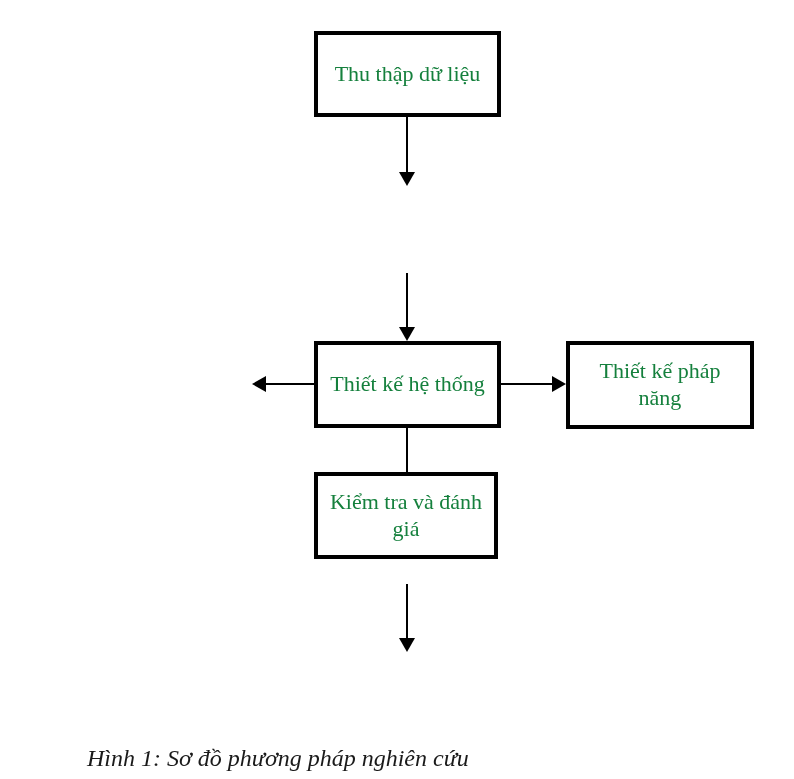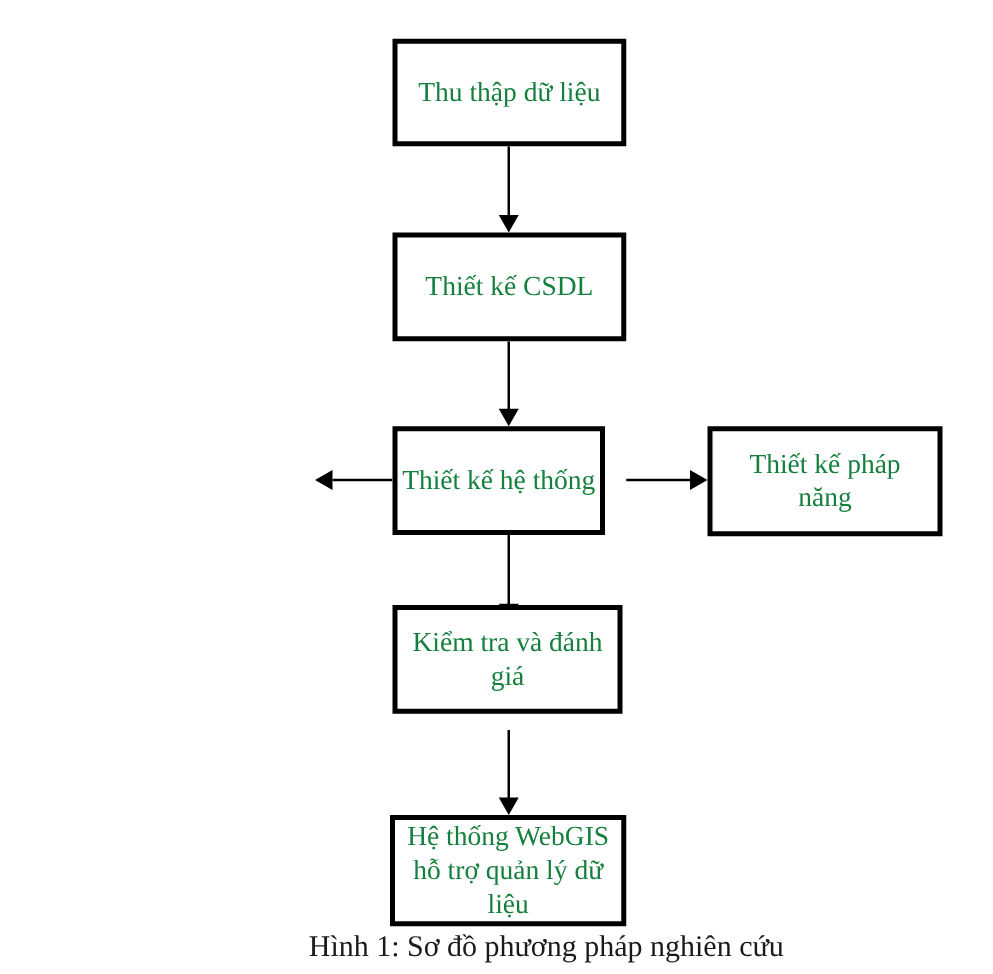--- a/index.html
+++ b/index.html
@@ -23,42 +23,42 @@
     font-size: 22px;
     line-height: 1.22;
     color: #15803d;
     padding: 0 2px;
   }
   .node .lbl { display: inline-block; }
 
   .n-collect        { left: 314px; top: 31px;  width: 187px; height: 86px; }
   .n-design-db      { left: 314px; top: 186px; width: 187px; height: 87px; }
   .n-design-ui      { left: 66px;  top: 340px; width: 186px; height: 90px; }
-  .n-design-system  { left: 314px; top: 341px; width: 170px; height: 87px; }
+  .n-design-system  { left: 314px; top: 341px; width: 187px; height: 87px; }
   .n-design-function{ left: 566px; top: 341px; width: 188px; height: 88px; }
-  .n-test           { left: 314px; top: 484px; width: 184px; height: 87px; }
+  .n-test           { left: 314px; top: 472px; width: 184px; height: 87px; }
   .n-webgis         { left: 312px; top: 652px; width: 189px; height: 89px; }
 
   .n-design-function .lbl { max-width: 150px; }
 
   #connectors {
     position: absolute;
     left: 0; top: 0;
     width: 794px; height: 779px;
     pointer-events: none;
   }
   #connectors line    { stroke: #000000; stroke-width: 2px; }
   #connectors polygon { fill: #000000; }
 
   .caption {
     position: absolute;
     left: 87px;
     top: 745px;
     width: 700px;
-    text-align: center;
+    font-style: italic;
     font-size: 24px;
     color: #1a1a1a;
   }
 </style>
 </head>
 <body>
 
 <div id="canvas">
 
   <svg id="connectors" viewBox="0 0 794 779" xmlns="http://www.w3.org/2000/svg">
@@ -79,36 +79,30 @@
     <polygon points="399,483 415,483 407,497"></polygon>
 
     <line x1="407" y1="584" x2="407" y2="639"></line>
     <polygon points="399,638 415,638 407,652"></polygon>
   </svg>
 
   <div class="node n-collect">
     <span class="lbl">Thu thập dữ liệu</span>
   </div>
 
-  <div class="node n-design-db">
-    <span class="lbl">Thiết kế CSDL</span>
-  </div>
 
 
   <div class="node n-design-system">
     <span class="lbl">Thiết kế hệ thống</span>
   </div>
 
   <div class="node n-design-function">
     <span class="lbl">Thiết kế pháp năng</span>
   </div>
 
   <div class="node n-test">
     <span class="lbl">Kiểm tra và đánh giá</span>
   </div>
 
-  <div class="node n-webgis">
-    <span class="lbl">Hệ thống WebGIS hỗ trợ quản lý dữ liệu</span>
-  </div>
 
   <div class="caption">Hình 1: Sơ đồ phương pháp nghiên cứu</div>
 
 </div>
 
 </body></html>

